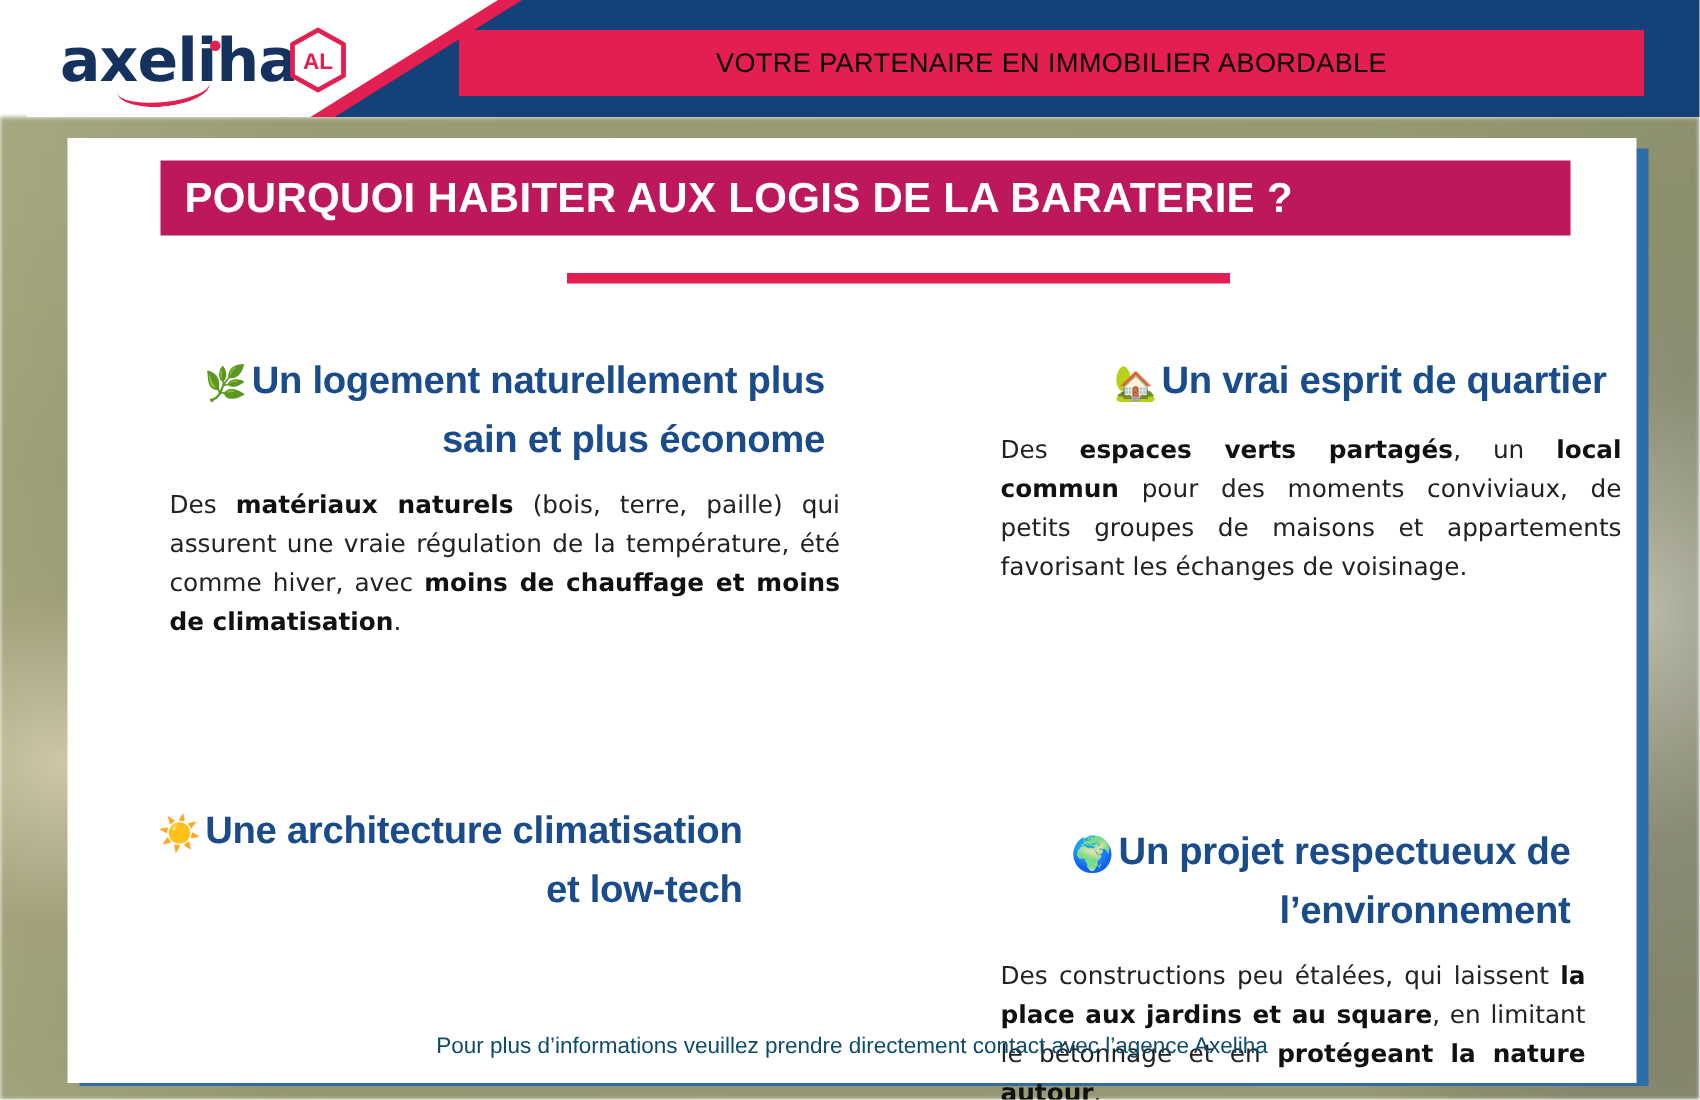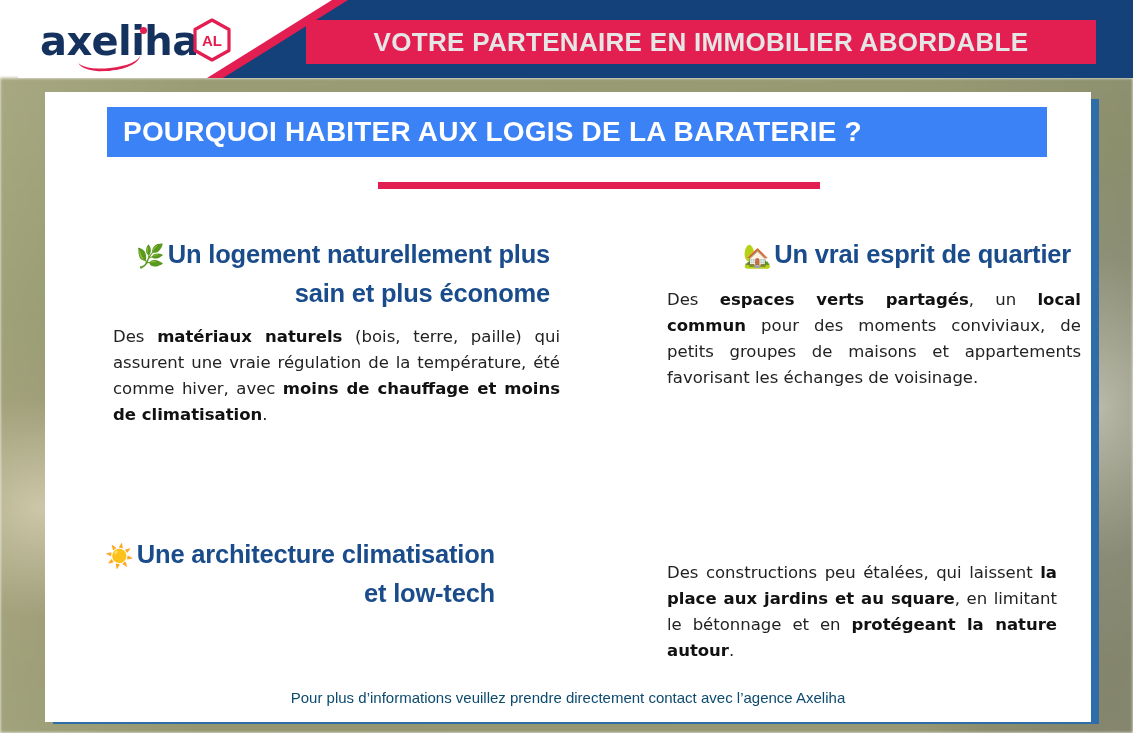--- a/index.html
+++ b/index.html
@@ -60,23 +60,23 @@
   .header-band {
     position: absolute;
     left: 288px; top: 20px;
     width: 790px; height: 44px;
     background: #E31E50;
     display: flex;
     align-items: center;
     justify-content: center;
   }
   .header-band-text {
-    color: #e5e5e5;
-    font-size: 26px;
-    font-weight: bold;
+    color: #000000;
+    font-size: 18px;
+    font-weight: normal;
     letter-spacing: 0.3px;
     white-space: nowrap;
   }
 
   
   .logo {
     position: absolute;
     left: 22px; top: 16px;
     width: 250px; height: 52px;
   }
@@ -126,21 +126,21 @@
     width: 1046px; height: 630px;
     background: #ffffff;
     z-index: 7;
   }
 
   
   .title-bar {
     position: absolute;
     left: 62px; top: 15px;
     width: 940px; height: 50px;
-    background: #3b82f6;
+    background: #be185d;
     display: flex;
     align-items: center;
     padding-left: 16px;
     box-sizing: border-box;
   }
   .title-bar-text {
     color: #ffffff;
     font-size: 28px;
     font-weight: bold;
     letter-spacing: 0.2px;
@@ -265,19 +265,22 @@
       <p class="block-body w-right"><span>Des </span><b>espaces verts partagés</b><span>, un </span><b>local commun</b><span> pour des moments conviviaux, de petits groupes de maisons et appartements  favorisant les échanges de voisinage.</span></p>
     </div>
 
     <div class="cell cell-bl">
       <h2 class="block-heading w-left2">
         <span class="emoji">☀️</span><span>Une architecture climatisation et low-tech</span>
       </h2>
     </div>
 
     <div class="cell cell-br">
+      <h2 class="block-heading w-right2">
+        <span class="emoji">🌍</span><span>Un projet respectueux de l’environnement</span>
+      </h2>
       <p class="block-body w-right2"><span>Des constructions peu étalées, qui laissent </span><b>la place aux jardins et au square</b><span>, en limitant le bétonnage et en </span><b>protégeant la nature autour</b><span>.</span></p>
     </div>
 
   </div>
 
   <div class="footer-note">Pour plus d’informations veuillez prendre directement contact avec l’agence Axeliha</div>
 </div>
 
 </body></html>

